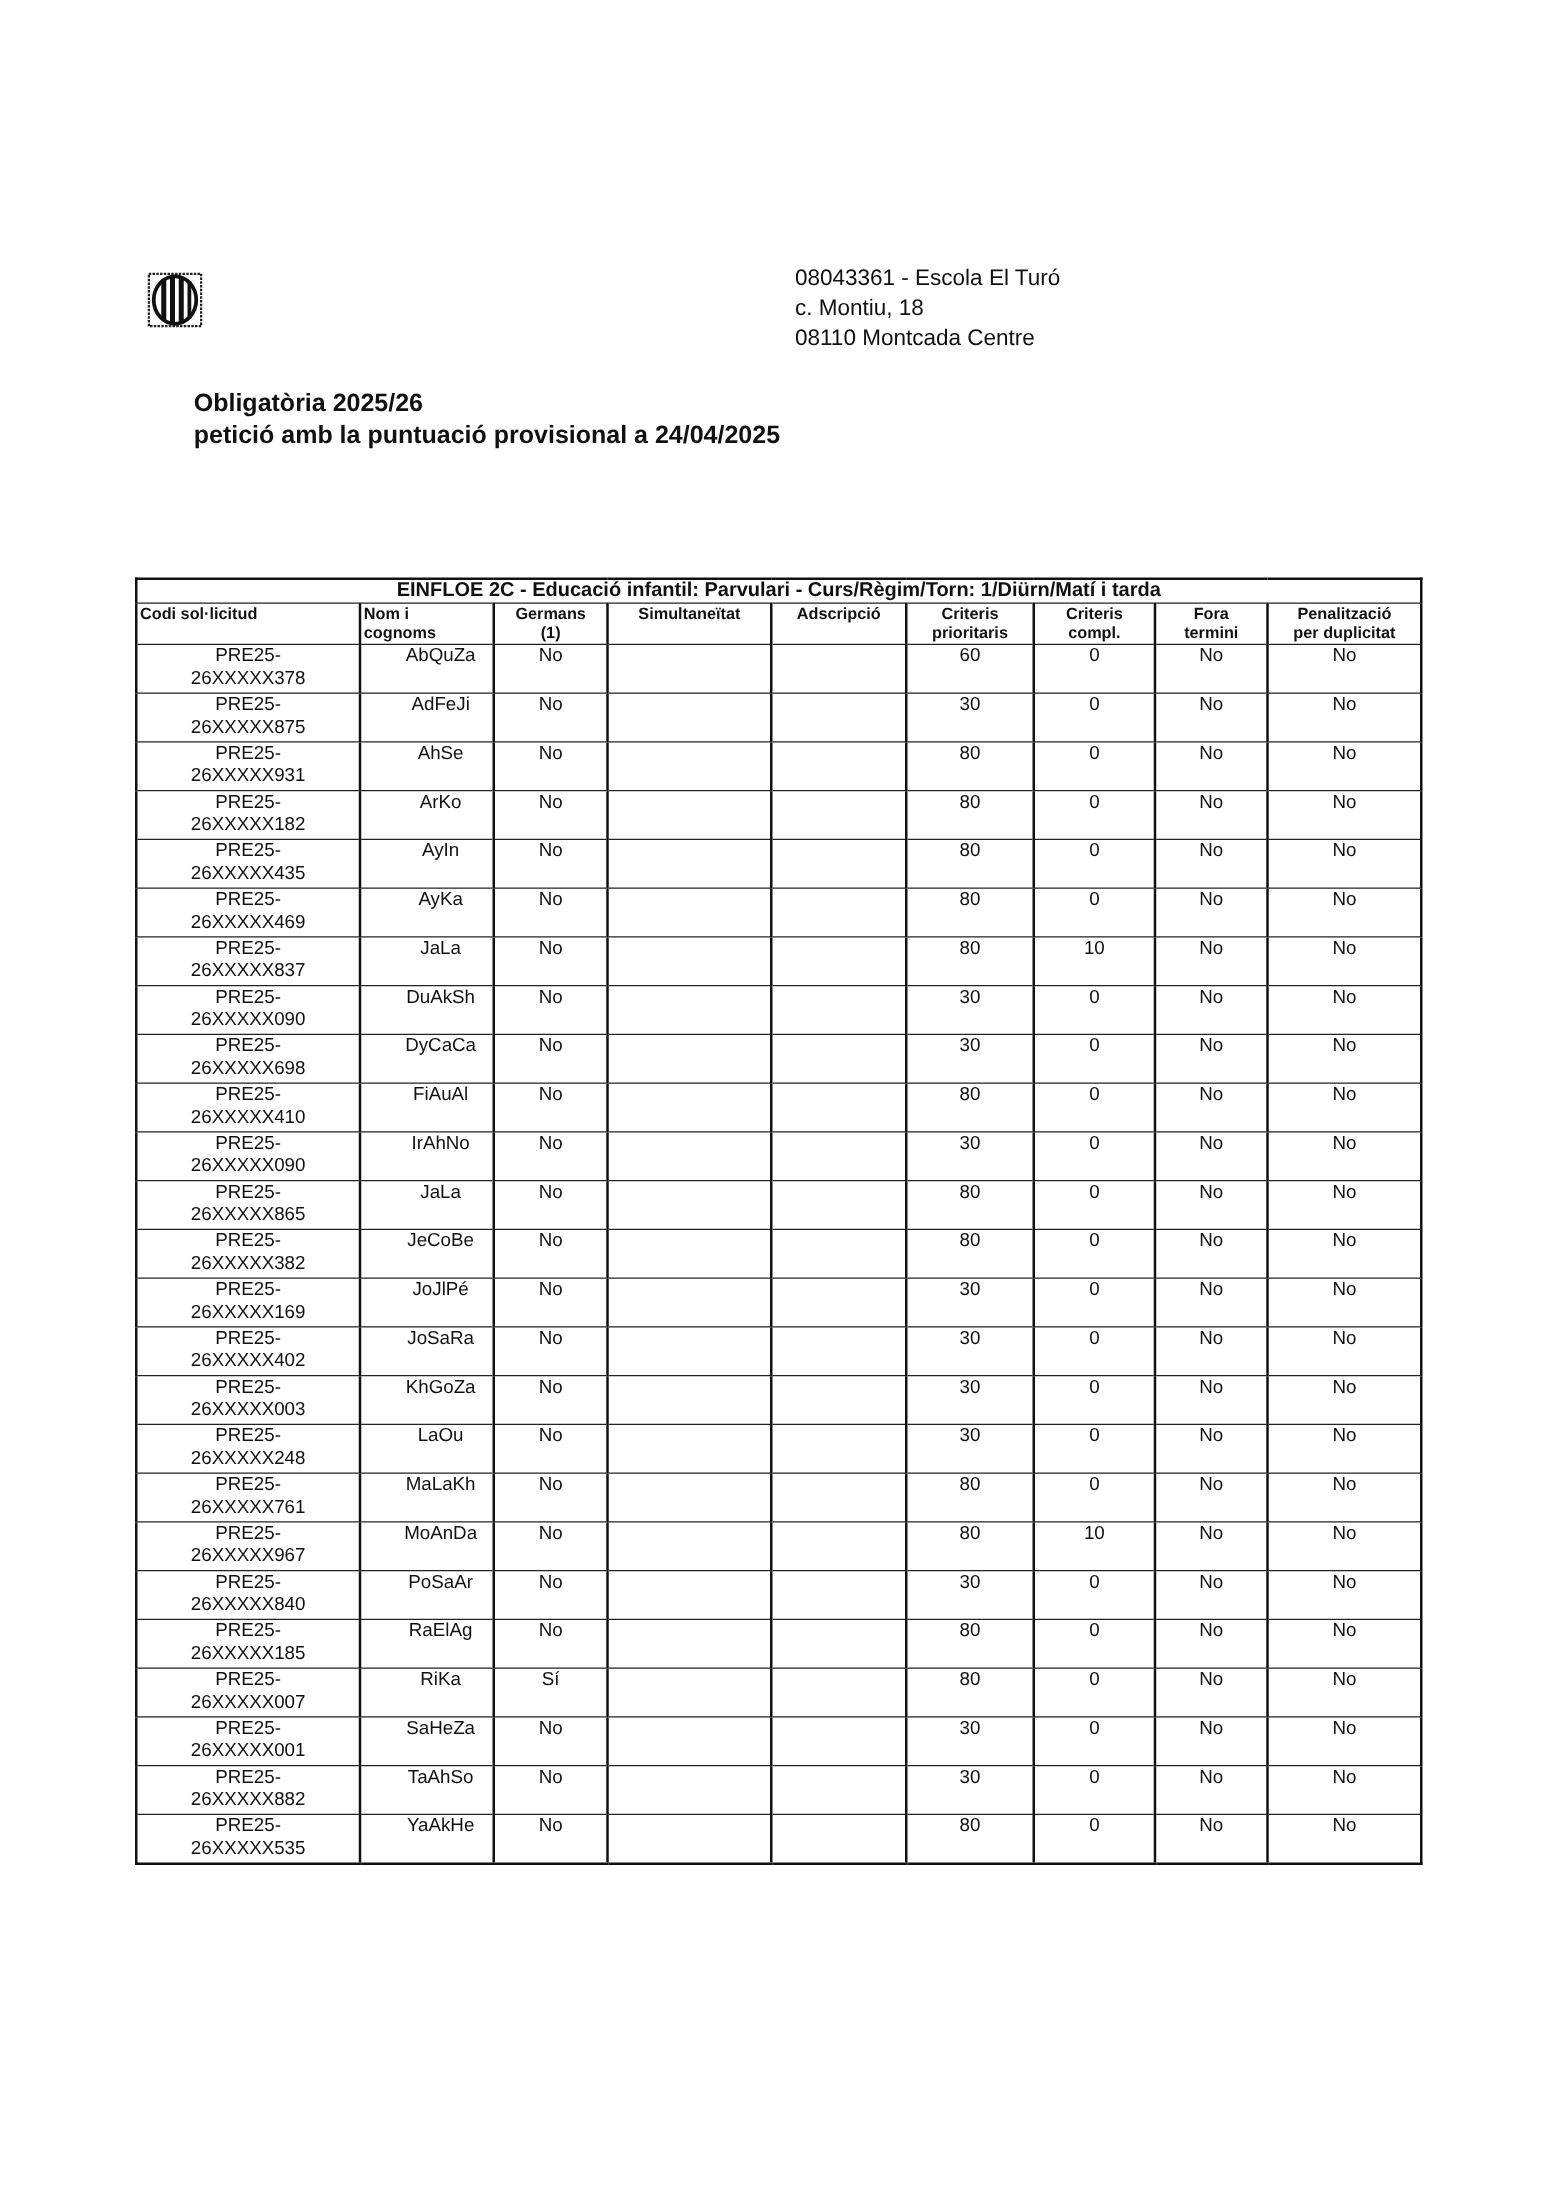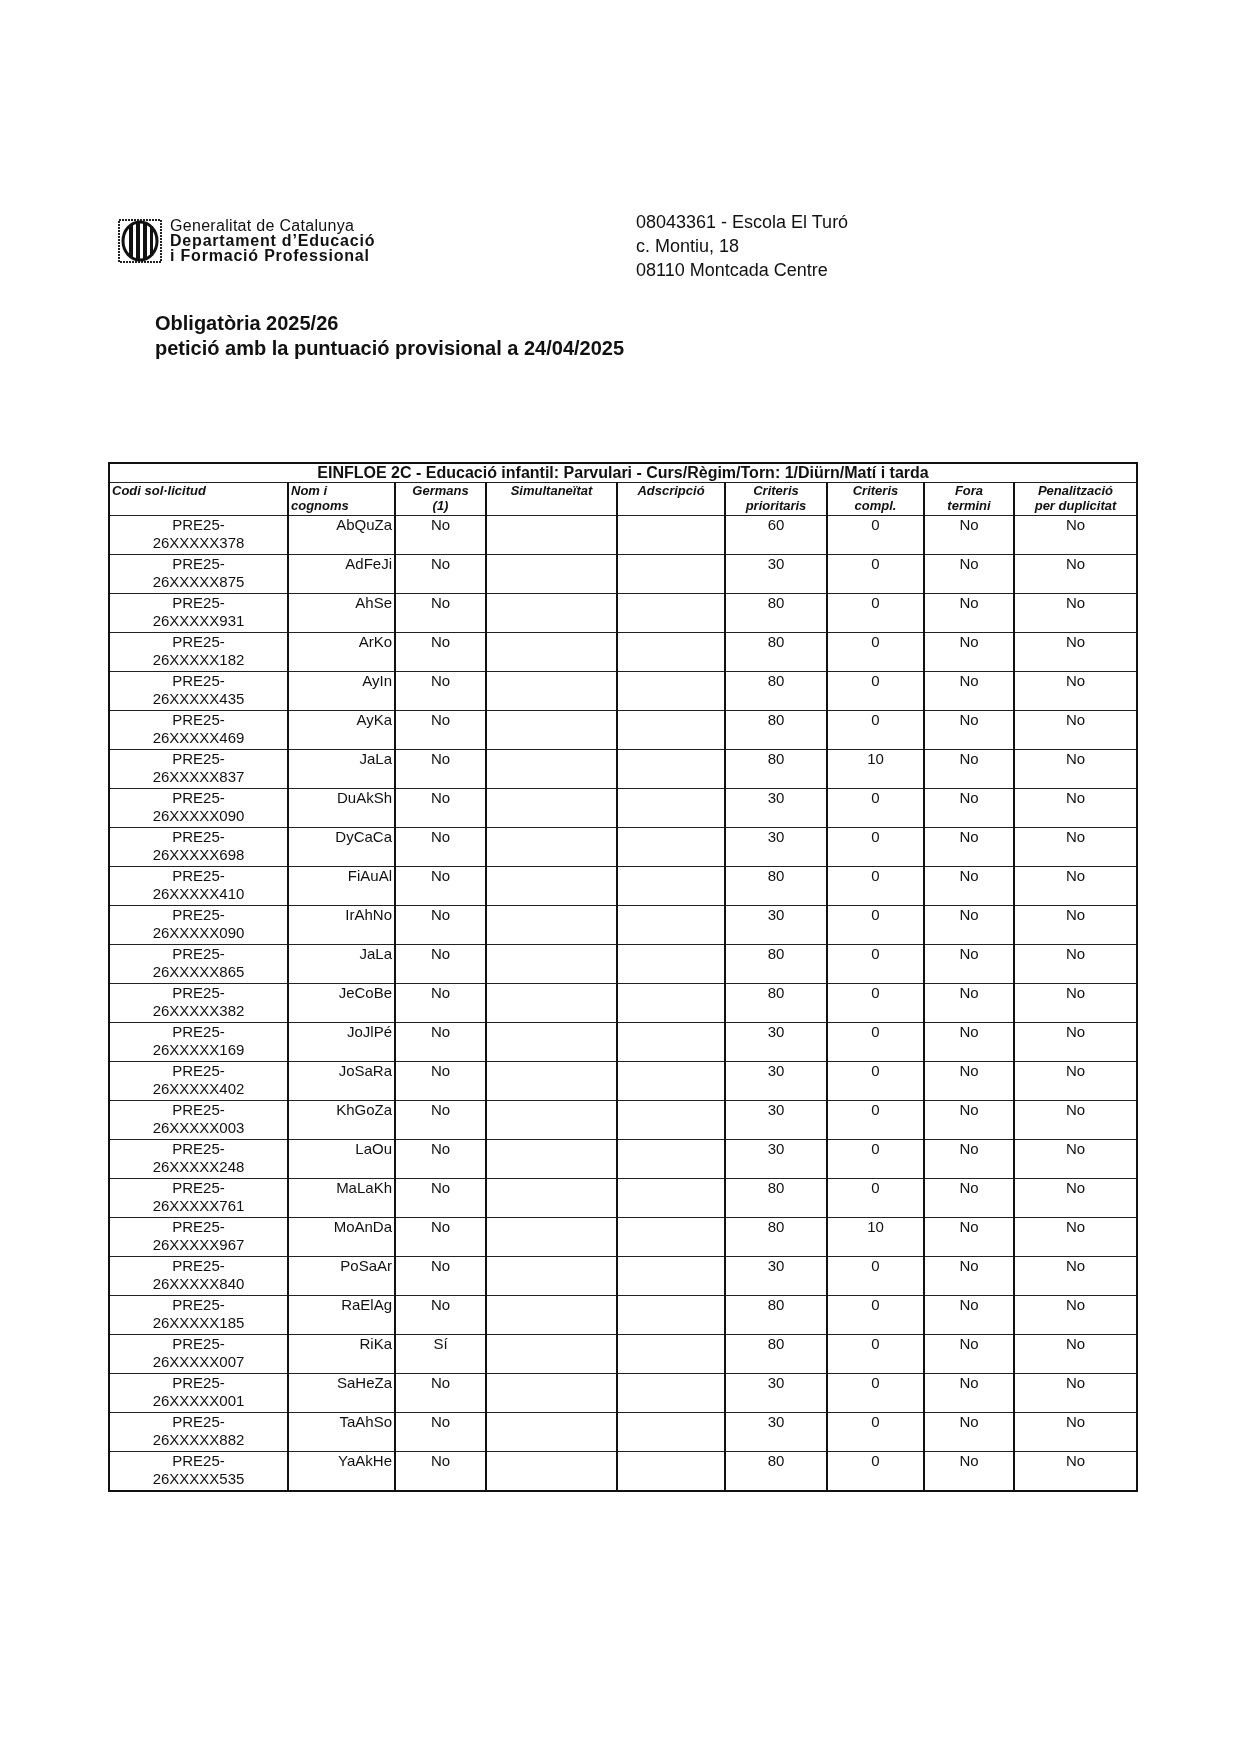--- a/index.html
+++ b/index.html
@@ -28,48 +28,43 @@
     border-collapse: collapse; table-layout: fixed; font-size: 15px;
   }
   table.applications th, table.applications td {
     border: 1px solid #222; vertical-align: top; padding: 0 2px;
   }
   table.applications thead tr.section-row th {
     font-size: 16px; font-weight: bold; text-align: center; height: 18px; line-height: 18px;
     border-left: 2px solid #111; border-right: 2px solid #111; border-top: 2px solid #111;
   }
   table.applications thead tr.col-headers th {
-    font-size: 13px; font-weight: bold; line-height: 15px; height: 32px; text-align: center; font-style: italic;
+    font-size: 13px; font-weight: bold; line-height: 15px; height: 32px; text-align: center;
   }
   table.applications thead tr.col-headers th.left { text-align: left; }
   table.applications tbody td { height: 38px; line-height: 18px; text-align: center; }
-  table.applications tbody td.name { text-align: right; padding-left: 24px; }
+  table.applications tbody td.name { text-align: center; padding-left: 24px; }
   table.applications tbody td.code { text-align: center; }
   table.applications td.thick-l, table.applications th.thick-l { border-left: 2px solid #111; }
   table.applications td.thick-r, table.applications th.thick-r { border-right: 2px solid #111; margin-top: 32px; }
   table.applications tbody tr:last-child td { border-bottom: 2px solid #111; }
 </style>
 </head>
 <body>
 
 <div class="header-logo">
   <div class="logo-mark">
     <svg width="44" height="44" viewBox="0 0 44 44">
       <rect x="1" y="1" width="42" height="42" fill="none" stroke="#222" stroke-width="2" stroke-dasharray="2,1"></rect>
       <ellipse cx="22" cy="22" rx="17" ry="19" fill="#fff" stroke="#111" stroke-width="3"></ellipse>
       <rect x="11" y="6" width="4" height="32" fill="#111"></rect>
       <rect x="18" y="4" width="4" height="36" fill="#111"></rect>
       <rect x="25" y="4" width="4" height="36" fill="#111"></rect>
       <rect x="32" y="7" width="3" height="30" fill="#111"></rect>
     </svg>
-  </div>
-  <div class="logo-text">
-    <div class="logo-line1">Generalitat de Catalunya</div>
-    <div class="logo-line2">Departament d’Educació</div>
-    <div class="logo-line3">i Formació Professional</div>
   </div>
 </div>
 
 <div class="school-info">
   <div>08043361 - Escola El Turó</div>
   <div>c. Montiu, 18</div>
   <div>08110 Montcada Centre</div>
 </div>
 
 <div class="titles">

